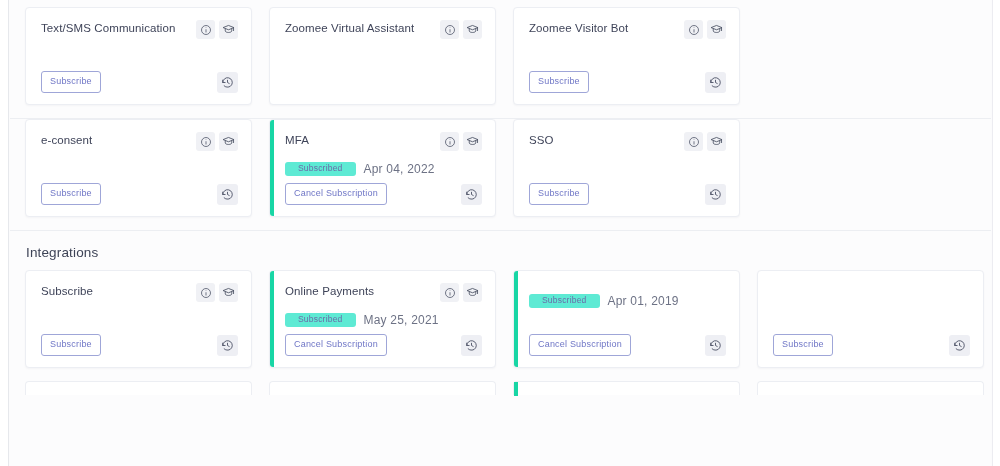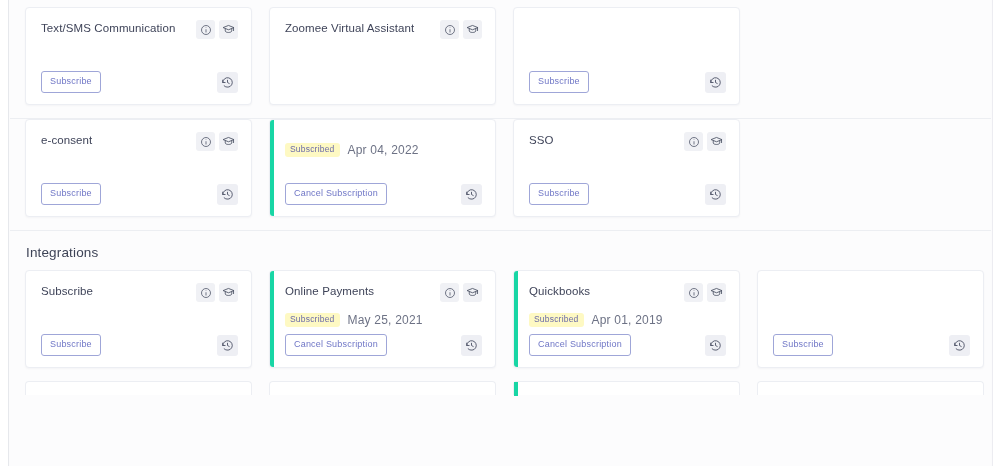--- a/index.html
+++ b/index.html
@@ -48,23 +48,23 @@
 
   .icon-group { display:flex; gap:4px; }
   .icon-btn {
     width:19px; height:19px; border-radius:3px; background:#f0f1f5;
     display:flex; align-items:center; justify-content:center;
   }
   .icon-btn svg { display:block; }
 
   .sub-row { display:flex; align-items:center; gap:8px; margin-top:11px; }
   .badge {
-    display:inline-block; background:#fef9c3; color:#6b6ba8;
+    display:inline-block; background:#5eead4; color:#6b6ba8;
     font-size:8.5px; letter-spacing:.2px; border-radius:3px;
-    padding:2px 5px 3px; line-height:1;
+    padding:2px 13px 3px; line-height:1;
   }
   .sub-date { font-size:12px; color:#6d7285; letter-spacing:.2px; }
 
   .card-foot {
     position:absolute; left:15px; right:13px; bottom:11px;
     display:flex; align-items:center; justify-content:space-between;
   }
   .btn {
     border:1px solid #9fa6d8; border-radius:3px; background:#fff;
     color:#6f76c6; font-size:9px; letter-spacing:.2px;
@@ -147,20 +147,39 @@
                       <path d="M6 10.4v4.2c0 1.6 2.7 2.9 6 2.9s6-1.3 6-2.9v-4.2"></path>
                       <path d="M21.3 8.8v5.2" stroke-linecap="round"></path>
                     </svg>
                   </div>
                 </div>
               </div>
             </div>
           </div>
           <div class="card">
             <div class="card-inner">
+              <div class="card-head">
+                <div class="card-title">Zoomee Visitor Bot</div>
+                <div class="icon-group">
+                  <div class="icon-btn">
+                    <svg width="12" height="12" viewBox="0 0 24 24" fill="none" stroke="#5a6071" stroke-width="1.7">
+                      <circle cx="12" cy="12" r="9"></circle>
+                      <line x1="12" y1="10.5" x2="12" y2="17"></line>
+                      <circle cx="12" cy="7.2" r=".9" fill="#5a6071" stroke="none"></circle>
+                    </svg>
+                  </div>
+                  <div class="icon-btn">
+                    <svg width="13" height="13" viewBox="0 0 24 24" fill="none" stroke="#4b5264" stroke-width="1.6" stroke-linejoin="round">
+                      <path d="M2 8.5 12 4.5 22 8.5 12 12.5 2 8.5Z"></path>
+                      <path d="M6 10.4v4.2c0 1.6 2.7 2.9 6 2.9s6-1.3 6-2.9v-4.2"></path>
+                      <path d="M21.3 8.8v5.2" stroke-linecap="round"></path>
+                    </svg>
+                  </div>
+                </div>
+              </div>
               <div class="card-foot">
                 <button class="btn">Subscribe</button>
                 <div class="history-btn">
                   <svg width="13" height="13" viewBox="0 0 24 24" fill="none" stroke="#4e5467" stroke-width="1.7" stroke-linecap="round" stroke-linejoin="round">
                     <path d="M3.2 12a8.8 8.8 0 1 1 2.6 6.2"></path>
                     <polyline points="3.2,7.6 3.2,12 7.6,12"></polyline>
                     <polyline points="12,7.8 12,12 15.2,13.8"></polyline>
                   </svg>
                 </div>
               </div>
@@ -198,20 +217,39 @@
                     <path d="M3.2 12a8.8 8.8 0 1 1 2.6 6.2"></path>
                     <polyline points="3.2,7.6 3.2,12 7.6,12"></polyline>
                     <polyline points="12,7.8 12,12 15.2,13.8"></polyline>
                   </svg>
                 </div>
               </div>
             </div>
           </div>
           <div class="card subscribed">
             <div class="card-inner">
+              <div class="card-head">
+                <div class="card-title">MFA</div>
+                <div class="icon-group">
+                  <div class="icon-btn">
+                    <svg width="12" height="12" viewBox="0 0 24 24" fill="none" stroke="#5a6071" stroke-width="1.7">
+                      <circle cx="12" cy="12" r="9"></circle>
+                      <line x1="12" y1="10.5" x2="12" y2="17"></line>
+                      <circle cx="12" cy="7.2" r=".9" fill="#5a6071" stroke="none"></circle>
+                    </svg>
+                  </div>
+                  <div class="icon-btn">
+                    <svg width="13" height="13" viewBox="0 0 24 24" fill="none" stroke="#4b5264" stroke-width="1.6" stroke-linejoin="round">
+                      <path d="M2 8.5 12 4.5 22 8.5 12 12.5 2 8.5Z"></path>
+                      <path d="M6 10.4v4.2c0 1.6 2.7 2.9 6 2.9s6-1.3 6-2.9v-4.2"></path>
+                      <path d="M21.3 8.8v5.2" stroke-linecap="round"></path>
+                    </svg>
+                  </div>
+                </div>
+              </div>
               <div class="sub-row">
                 <span class="badge">Subscribed</span>
                 <span class="sub-date">Apr 04, 2022</span>
               </div>
               <div class="card-foot">
                 <button class="btn">Cancel Subscription</button>
                 <div class="history-btn">
                   <svg width="13" height="13" viewBox="0 0 24 24" fill="none" stroke="#4e5467" stroke-width="1.7" stroke-linecap="round" stroke-linejoin="round">
                     <path d="M3.2 12a8.8 8.8 0 1 1 2.6 6.2"></path>
                     <polyline points="3.2,7.6 3.2,12 7.6,12"></polyline>
@@ -324,39 +362,20 @@
                     <path d="M3.2 12a8.8 8.8 0 1 1 2.6 6.2"></path>
                     <polyline points="3.2,7.6 3.2,12 7.6,12"></polyline>
                     <polyline points="12,7.8 12,12 15.2,13.8"></polyline>
                   </svg>
                 </div>
               </div>
             </div>
           </div>
           <div class="card subscribed">
             <div class="card-inner">
-              <div class="card-head">
-                <div class="card-title">Quickbooks</div>
-                <div class="icon-group">
-                  <div class="icon-btn">
-                    <svg width="12" height="12" viewBox="0 0 24 24" fill="none" stroke="#5a6071" stroke-width="1.7">
-                      <circle cx="12" cy="12" r="9"></circle>
-                      <line x1="12" y1="10.5" x2="12" y2="17"></line>
-                      <circle cx="12" cy="7.2" r=".9" fill="#5a6071" stroke="none"></circle>
-                    </svg>
-                  </div>
-                  <div class="icon-btn">
-                    <svg width="13" height="13" viewBox="0 0 24 24" fill="none" stroke="#4b5264" stroke-width="1.6" stroke-linejoin="round">
-                      <path d="M2 8.5 12 4.5 22 8.5 12 12.5 2 8.5Z"></path>
-                      <path d="M6 10.4v4.2c0 1.6 2.7 2.9 6 2.9s6-1.3 6-2.9v-4.2"></path>
-                      <path d="M21.3 8.8v5.2" stroke-linecap="round"></path>
-                    </svg>
-                  </div>
-                </div>
-              </div>
               <div class="sub-row">
                 <span class="badge">Subscribed</span>
                 <span class="sub-date">Apr 01, 2019</span>
               </div>
               <div class="card-foot">
                 <button class="btn">Cancel Subscription</button>
                 <div class="history-btn">
                   <svg width="13" height="13" viewBox="0 0 24 24" fill="none" stroke="#4e5467" stroke-width="1.7" stroke-linecap="round" stroke-linejoin="round">
                     <path d="M3.2 12a8.8 8.8 0 1 1 2.6 6.2"></path>
                     <polyline points="3.2,7.6 3.2,12 7.6,12"></polyline>

